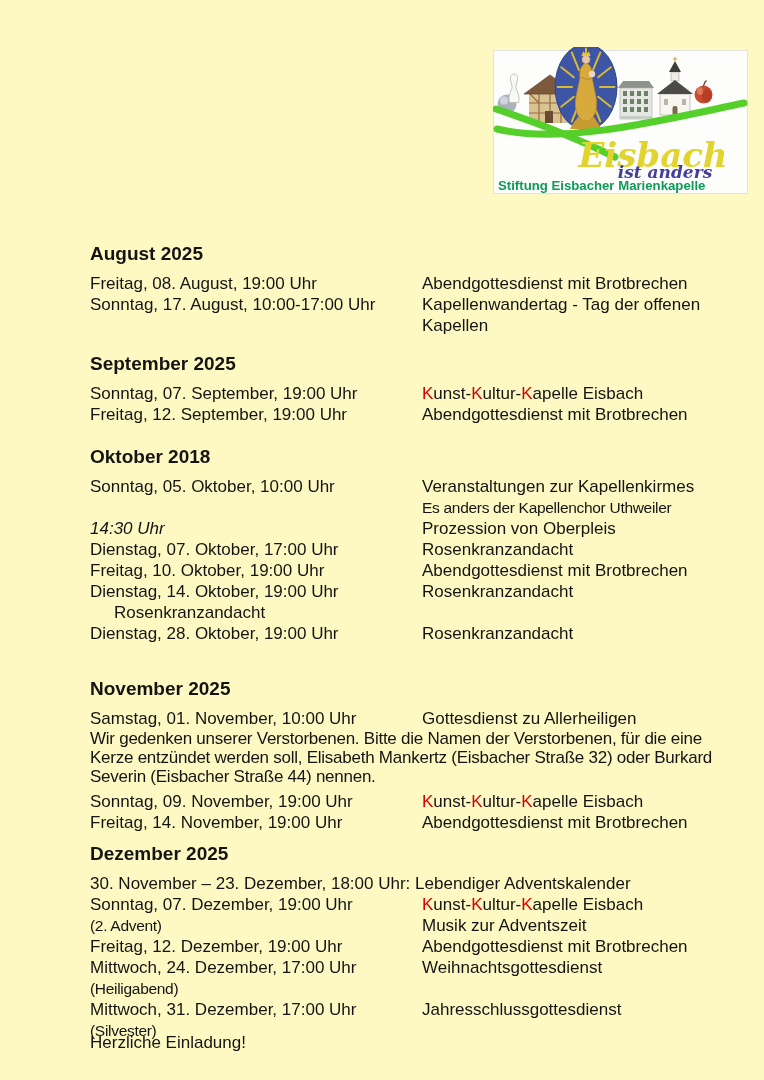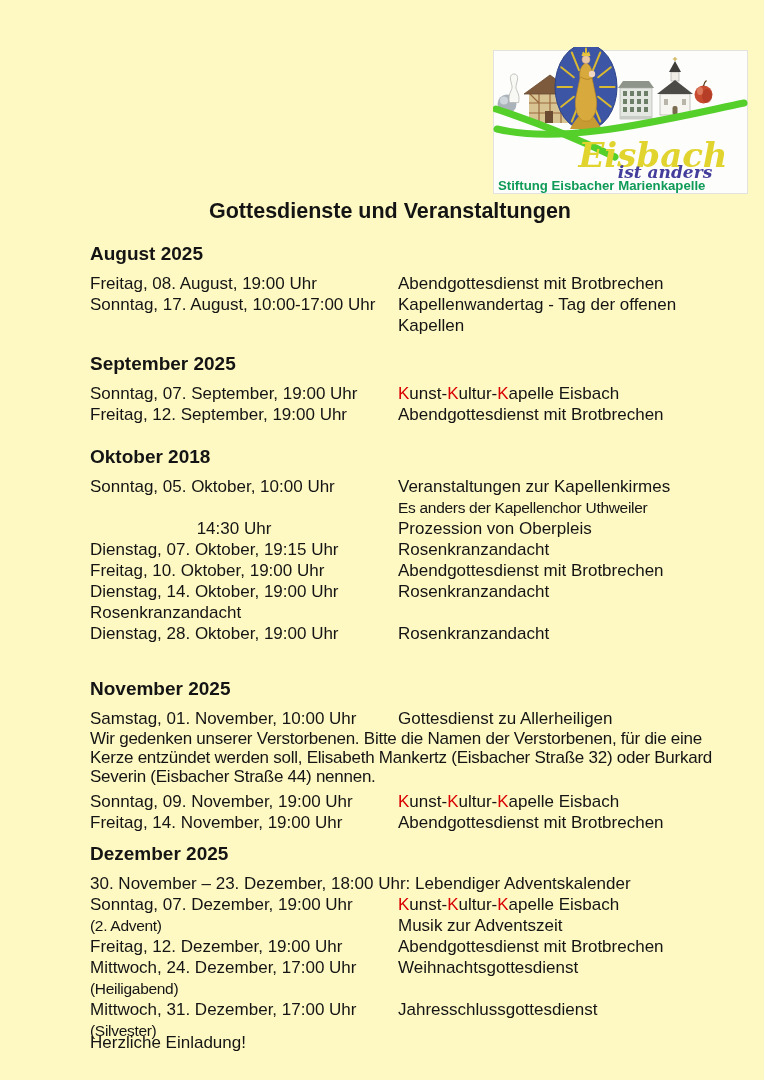--- a/index.html
+++ b/index.html
@@ -13,22 +13,22 @@
   
   .doc-title{position:absolute;left:90px;top:198px;width:600px;margin:0;
     text-align:center;font-size:21.5px;line-height:26px;font-weight:bold;}
   
   .month{position:absolute;left:90px;width:626px;}
   .sec0{top:243px}.sec1{top:353px}.sec2{top:446px}.sec3{top:678px}.sec4{top:843px}
   .month h2{margin:0 0 8px 0;font-size:19px;line-height:22px;font-weight:bold;}
   .row{display:flex;line-height:21px;}
   .row.full{display:block;}
   .cell-left{flex:none;width:308px;box-sizing:border-box;}
-  .cell-left.time{text-align:center;padding-right:20px;}
-  .cell-right{flex:1;}
+  .cell-left.time{text-align:left;padding-right:20px;font-style:italic;}
+  .cell-right{flex:1;margin-left:24px;}
   .condensed{font-size:15.5px;letter-spacing:-0.3px;}
   .note{margin:0 0 4.5px 0;font-size:17px;letter-spacing:-0.25px;line-height:19px;}
   .red{color:var(--accent-red);}
   .closing{position:absolute;left:90px;top:1032px;width:530px;margin:0;
     text-align:left;line-height:21px;}
 </style>
 </head>
 <body>
 
 <div class="page">
@@ -117,21 +117,20 @@
     <g stroke="#55cf2a" stroke-width="7" fill="none" stroke-linecap="round">
       <path d="M3,62 C45,76 85,92 122,110"></path>
       <path d="M4,82 C70,98 165,74 251,56"></path>
     </g>
 
     <text x="160" y="120" text-anchor="middle" font-family="DejaVu Serif, serif" font-style="italic" font-weight="bold" font-size="34" fill="#e2d42f">Eisbach</text>
     <text x="172" y="131" text-anchor="middle" font-family="DejaVu Serif, serif" font-style="italic" font-weight="bold" font-size="17" fill="#433d9b">ist anders</text>
     <text x="5" y="142.5" font-family="Liberation Sans, sans-serif" font-weight="bold" font-size="13.2" fill="#0f9b57">Stiftung Eisbacher Marienkapelle</text>
   </svg>
 
-  <h1 class="doc-title">Gottesdienste und Veranstaltungen</h1>
 
   <div>
       <section class="month sec0">
         <h2>August 2025</h2>
         <div class="row">
           <div class="cell-left">Freitag, 08. August, 19:00 Uhr</div>
           <div class="cell-right">Abendgottesdienst mit Brotbrechen</div>
         </div>
         <div class="row">
           <div class="cell-left">Sonntag, 17. August, 10:00-17:00 Uhr</div>
@@ -157,21 +156,21 @@
         </div>
         <div class="row">
           <div class="cell-left"></div>
           <div class="cell-right condensed">Es anders der Kapellenchor Uthweiler</div>
         </div>
         <div class="row">
           <div class="cell-left time">14:30 Uhr</div>
           <div class="cell-right">Prozession von Oberpleis</div>
         </div>
         <div class="row">
-          <div class="cell-left">Dienstag, 07. Oktober, 19:15 Uhr</div>
+          <div class="cell-left">Dienstag, 07. Oktober, 17:00 Uhr</div>
           <div class="cell-right">Rosenkranzandacht</div>
         </div>
         <div class="row">
           <div class="cell-left">Freitag, 10. Oktober, 19:00 Uhr</div>
           <div class="cell-right">Abendgottesdienst mit Brotbrechen</div>
         </div>
         <div class="row">
           <div class="cell-left">Dienstag, 14. Oktober, 19:00 Uhr</div>
           <div class="cell-right">Rosenkranzandacht</div>
         </div>

